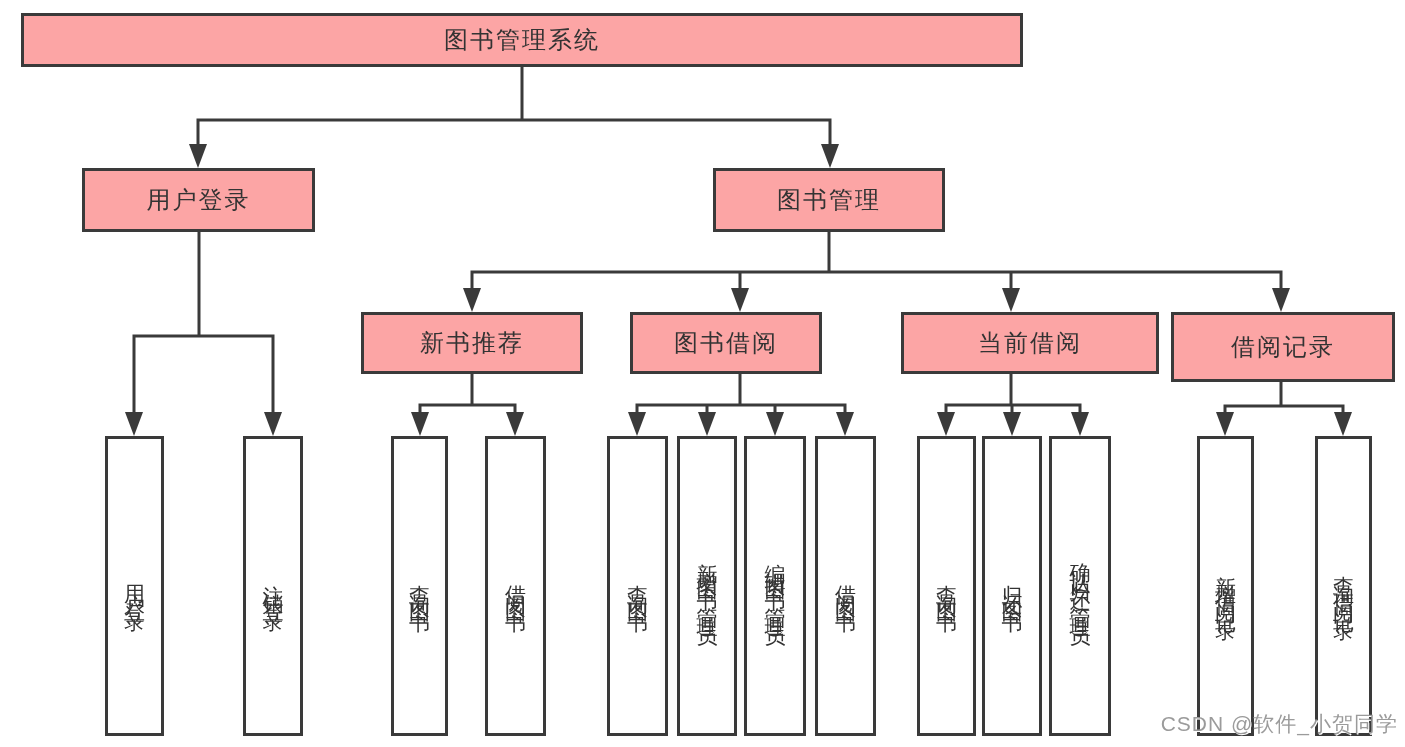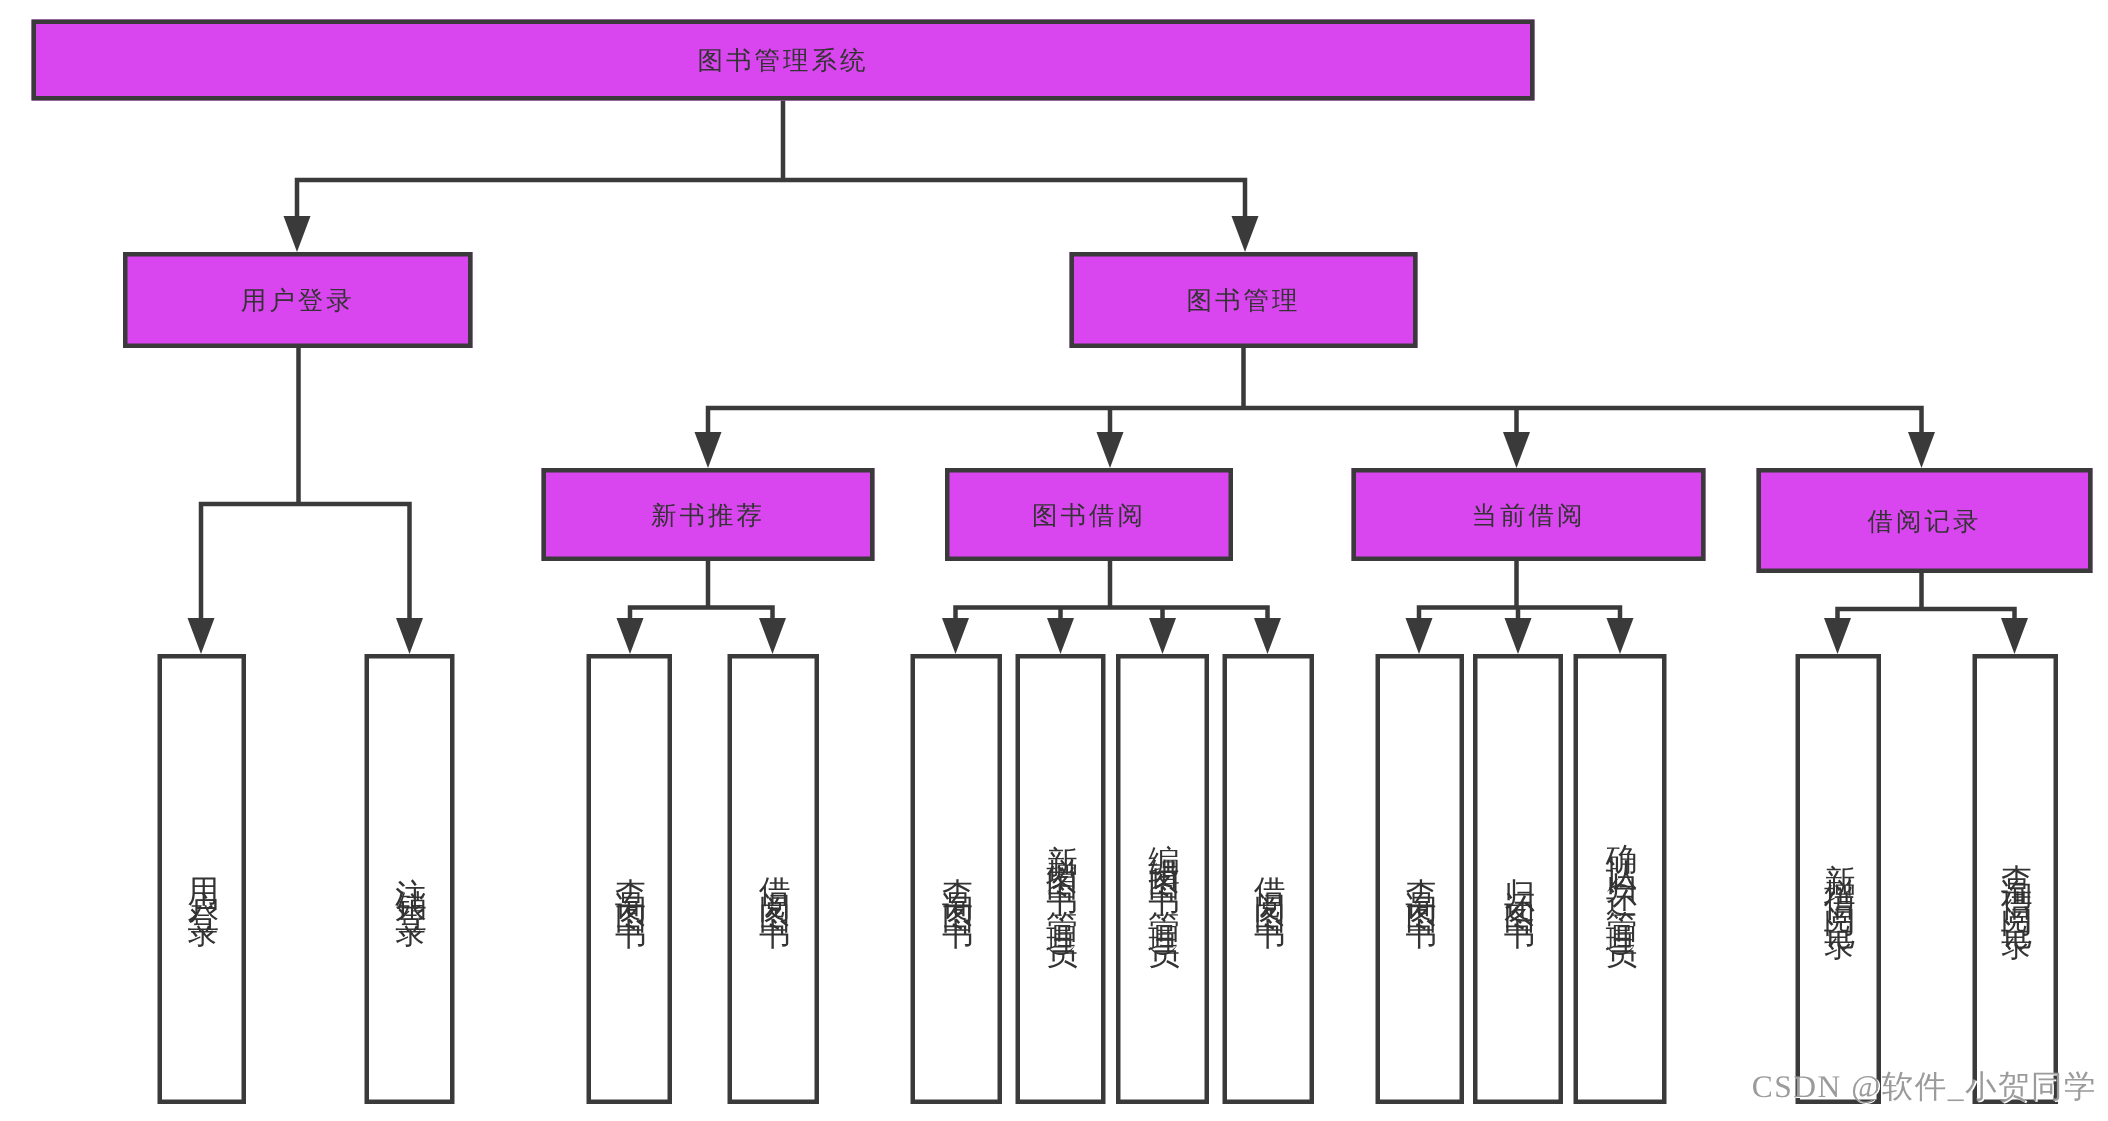--- a/index.html
+++ b/index.html
@@ -10,25 +10,25 @@
     overflow: hidden;
     font-family: "Liberation Sans", sans-serif;
     color: #333333;
   }
   .stage { position: absolute; left: 0; top: 0; width: 1405px; height: 747px; }
   svg.connectors { position: absolute; left: 0; top: 0; pointer-events: none; }
   .hbox {
     position: absolute;
     box-sizing: border-box;
     border: 3px solid #3a3a3a;
-    background: #d946ef;
+    background: #fca5a5;
     display: flex;
     align-items: center;
     justify-content: center;
-    font-size: 17px;
+    font-size: 24px;
     letter-spacing: 2px;
     color: #333333;
   }
   .vbox {
     position: absolute;
     box-sizing: border-box;
     border: 3px solid #3a3a3a;
     background: #ffffff;
     top: 436px;
     height: 300px;
@@ -43,21 +43,20 @@
   }
   .watermark {
     position: absolute;
     top: 710px;
     right: 7px;
     font-size: 21px;
     color: #9b9b9b;
     text-shadow: 1px 1px 0 #ffffff;
     letter-spacing: 1px;
     white-space: nowrap;
-    font-family: Liberation Serif, serif;
   }
 </style>
 </head>
 <body>
 
 <div class="stage">
 
   <svg class="connectors" width="1405" height="747" viewBox="0 0 1405 747">
     <path fill="none" stroke="#3a3a3a" stroke-width="3" d="M522,67 L522,120
              M196.5,120 L831.5,120
@@ -115,21 +114,21 @@
     </g>
   </svg>
 
   <div class="hbox" style="left:21px; top:13px; width:1002px; height:54px;">图书管理系统</div>
 
   <div class="hbox" style="left:82px; top:168px; width:233px; height:64px;">用户登录</div>
   <div class="hbox" style="left:361px; top:312px; width:222px; height:62px;">新书推荐</div>
 
   <div class="hbox" style="left:713px; top:168px; width:232px; height:64px;">图书管理</div>
   <div class="hbox" style="left:630px; top:312px; width:192px; height:62px;">图书借阅</div>
-  <div class="hbox" style="left:901px; top:312px; width:236px; height:62px;">当前借阅</div>
+  <div class="hbox" style="left:901px; top:312px; width:258px; height:62px;">当前借阅</div>
   <div class="hbox" style="left:1171px; top:312px; width:224px; height:70px;">借阅记录</div>
 
   <div class="vbox" style="left:105px; width:59px;">用户登录</div>
   <div class="vbox" style="left:243px; width:60px;">注销登录</div>
 
   <div class="vbox" style="left:391px; width:57px;">查询图书</div>
   <div class="vbox" style="left:485px; width:61px;">借阅图书</div>
 
   <div class="vbox" style="left:607px; width:61px;">查询图书</div>
   <div class="vbox" style="left:677px; width:60px;">新增图书（管理员）</div>

